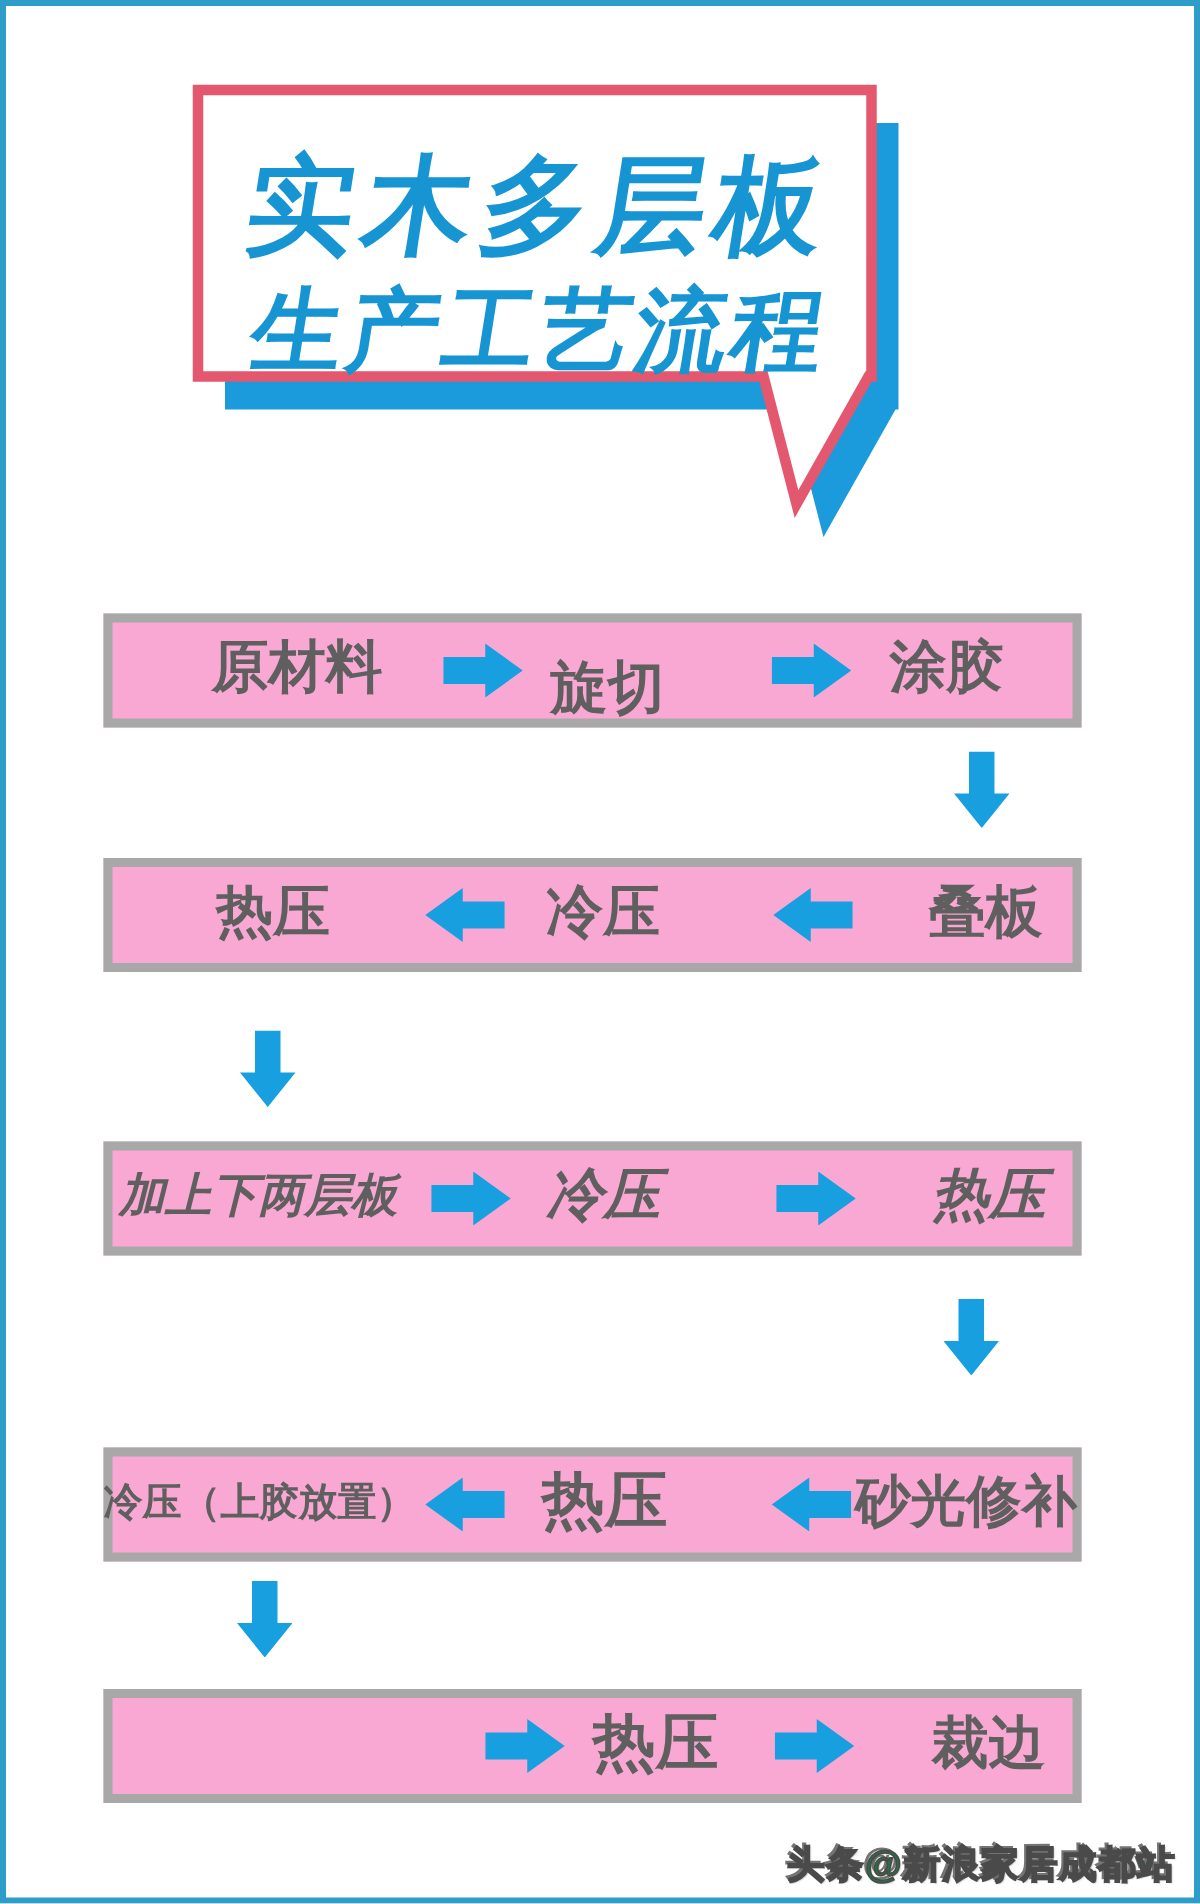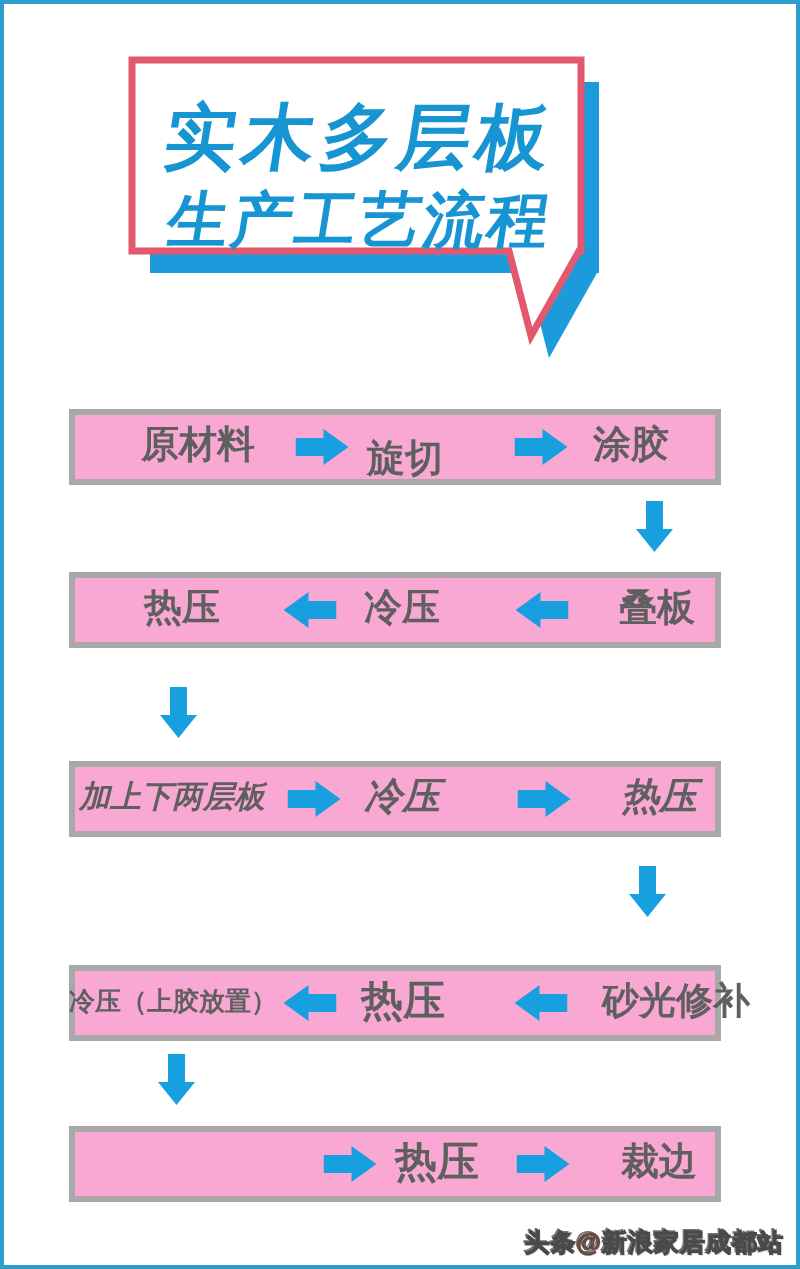--- a/index.html
+++ b/index.html
@@ -49,21 +49,21 @@
   }
   .down-arrow{position:absolute;line-height:0;}
   .arrow-fill{fill:#189FE0;}
   
   .watermark{
     position:absolute;
     top:1222px;right:12px;
     font-size:25px;
     font-weight:700;
     letter-spacing:1px;
-    color:#c2410c;
+    color:#15803d;
     -webkit-text-stroke:1.2px #4a4a4a;
     text-shadow:-2px -2px 0 rgba(70,70,70,.75), 1px 1px 1px rgba(130,130,130,.55);
     white-space:nowrap;
   }
 </style>
 </head>
 <body>
 
 <div class="page">
 
@@ -146,21 +146,21 @@
       <svg width="53" height="36" viewBox="0 0 53 36">
           <polygon class="arrow-fill" points="53,9 25,9 25,0 0,18 25,36 25,27 53,27"></polygon>
         </svg>
     </span>
     <span class="flow-item" style="left:328px;font-size:42px;">热压</span>
     <span class="flow-arrow" style="left:466px;">
       <svg width="53" height="36" viewBox="0 0 53 36">
           <polygon class="arrow-fill" points="53,9 25,9 25,0 0,18 25,36 25,27 53,27"></polygon>
         </svg>
     </span>
-    <span class="flow-item" style="left:601px;font-size:37px;">砂光修补</span>
+    <span class="flow-item" style="left:569px;font-size:37px;">砂光修补</span>
   </div>
 
   <span class="down-arrow" style="left:154px;top:1050px;">
     <svg width="37" height="51" viewBox="0 0 37 51">
         <polygon class="arrow-fill" points="10,0 27,0 27,28 37,28 18.5,51 0,28 10,28"></polygon>
       </svg>
   </span>
 
   <div class="flow-box" style="top:1122px;">
     <span class="flow-arrow" style="left:275px;">

